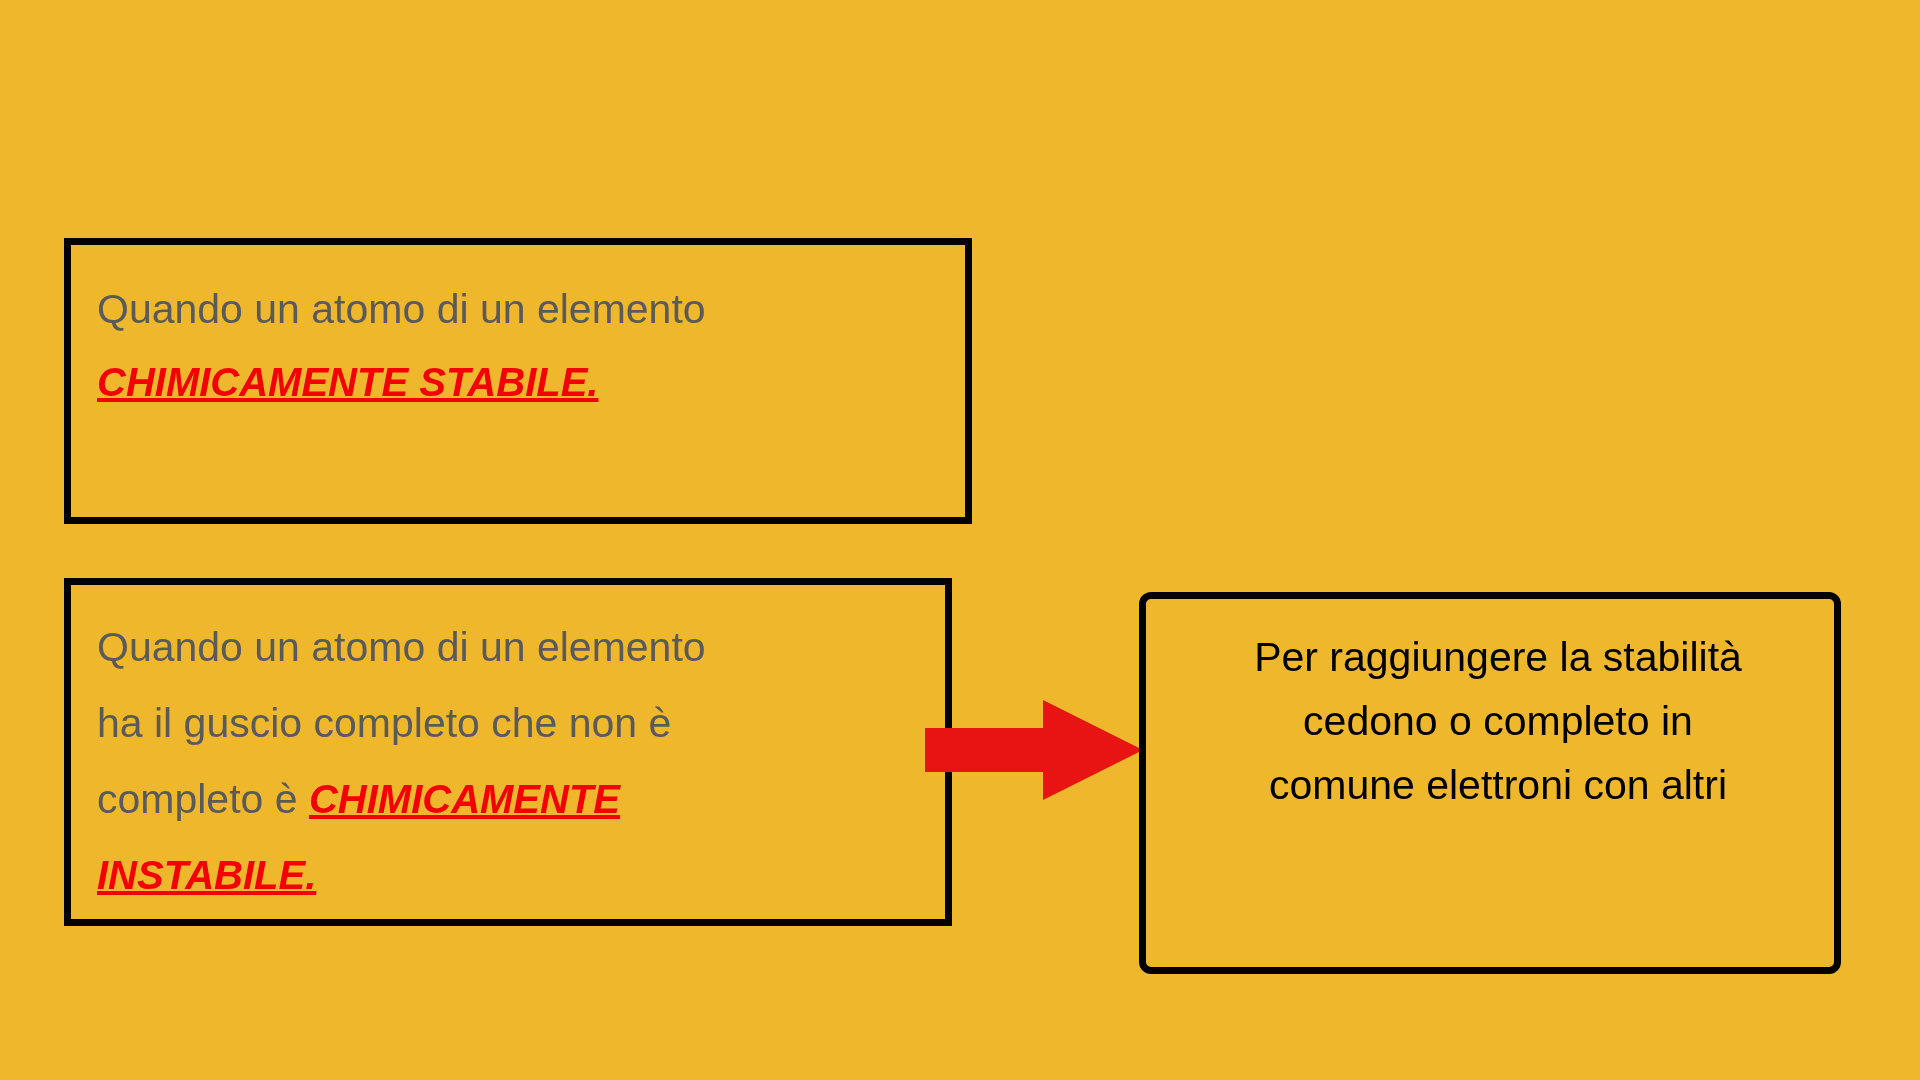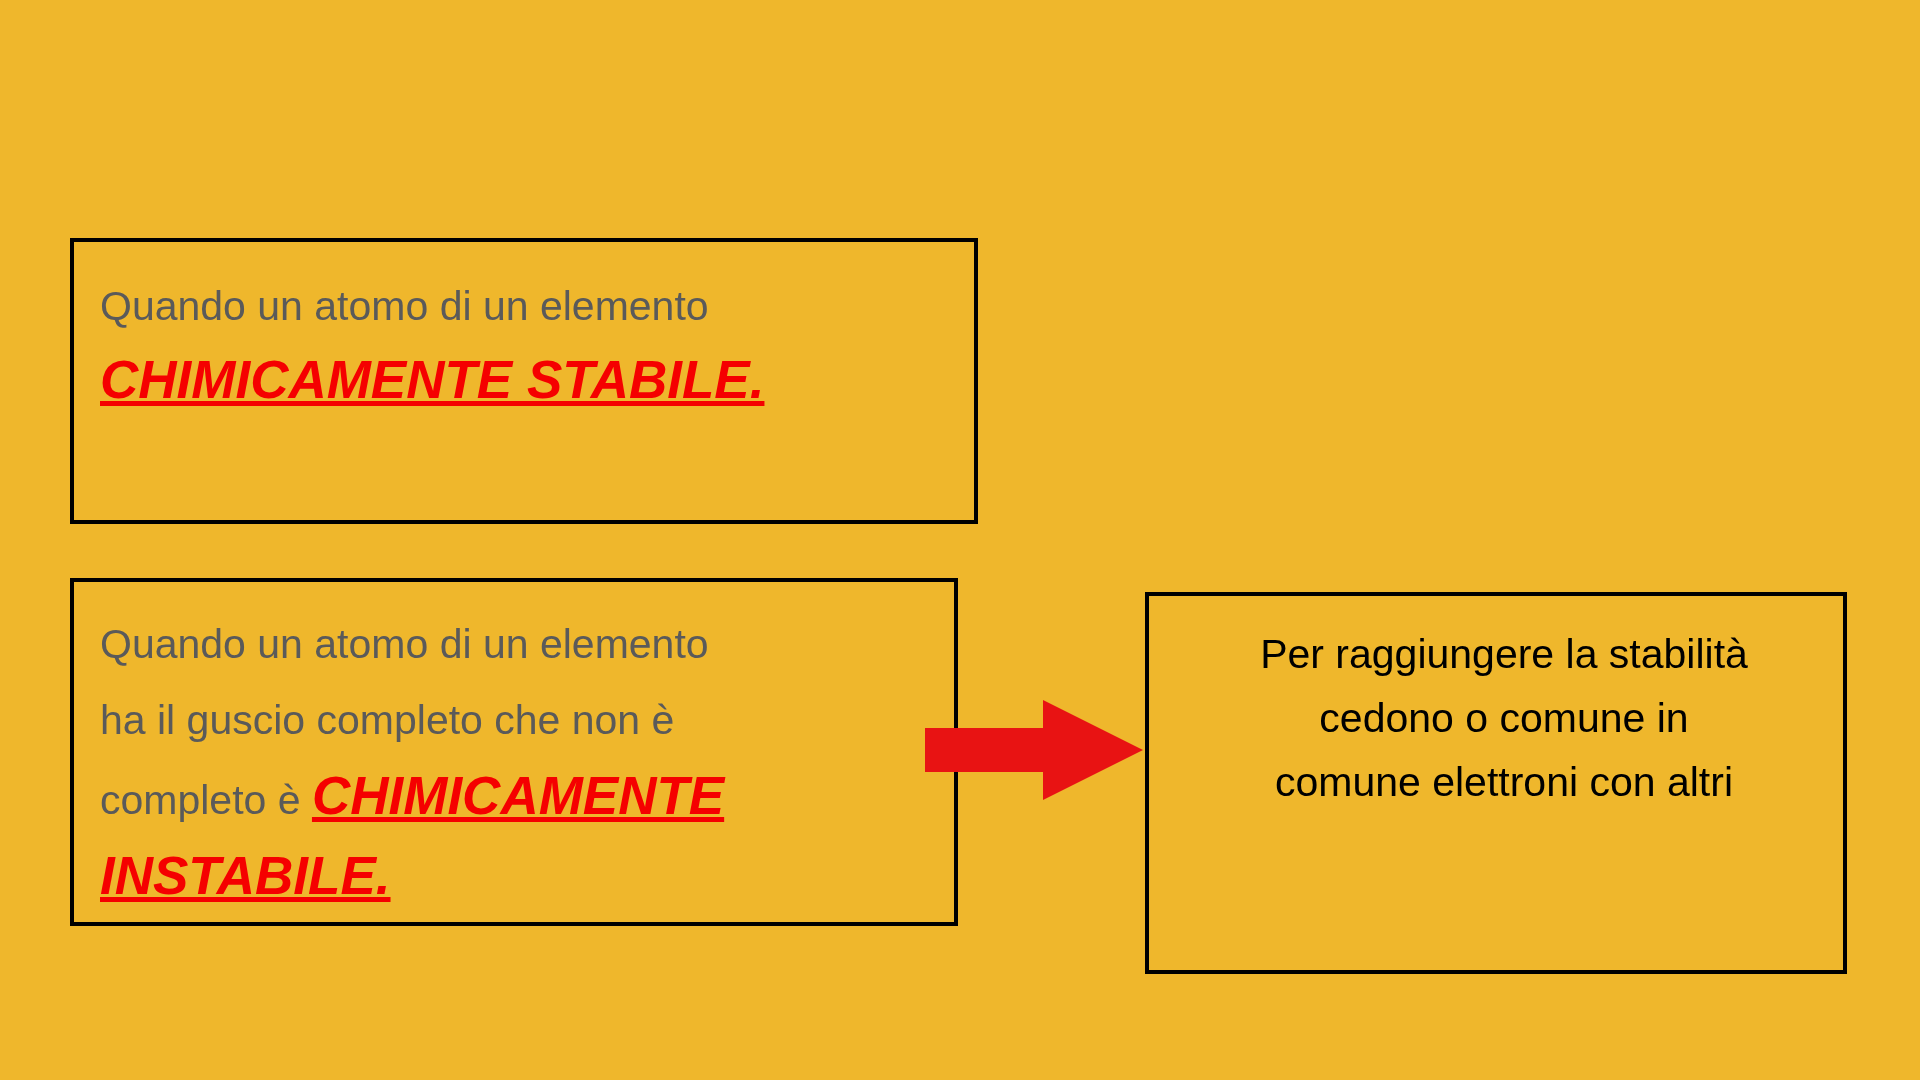--- a/index.html
+++ b/index.html
@@ -15,24 +15,23 @@
     position: relative;
   }
 
   .slide {
     position: absolute;
     inset: 0;
   }
 
   .box {
     position: absolute;
-    border: 4px solid #000000;
+    border: 7px solid #000000;
     box-sizing: border-box;
     background: transparent;
-    margin-left: 6px;
   }
 
   
   #box-stable {
     left: 64px;
     top: 238px;
     width: 908px;
     height: 286px;
     padding: 28px 26px 0 26px;
   }
@@ -55,31 +54,32 @@
     color: #5A5A5A;
     font-size: 41px;
     line-height: 76px;
   }
 
   .emph {
     color: #F50000;
     font-weight: bold;
     font-style: italic;
     text-decoration: underline;
-    font-size: 53px;
+    font-size: 40px;
   }
 
   
   #box-result {
     left: 1139px;
     top: 592px;
     width: 702px;
     height: 382px;
     padding: 26px 2px 0 18px;
     text-align: center;
+    border-radius: 12px;
   }
   #box-result .rline {
     color: #000000;
     font-size: 41px;
     line-height: 64px;
   }
 
   
   #arrow-connector {
     position: absolute;
@@ -107,17 +107,17 @@
   </div>
 
   <div id="arrow-connector">
     <svg width="220" height="100" viewBox="0 0 220 100" xmlns="http://www.w3.org/2000/svg">
       <polygon points="0,28 118,28 118,0 218,50 118,100 118,72 0,72" fill="#E81313"></polygon>
     </svg>
   </div>
 
   <div class="box" id="box-result">
     <div class="rline">Per raggiungere la stabilità</div>
-    <div class="rline">cedono o comune in</div>
+    <div class="rline">cedono o completo in</div>
     <div class="rline">comune elettroni con altri</div>
   </div>
 
 </div>
 
 </body></html>

